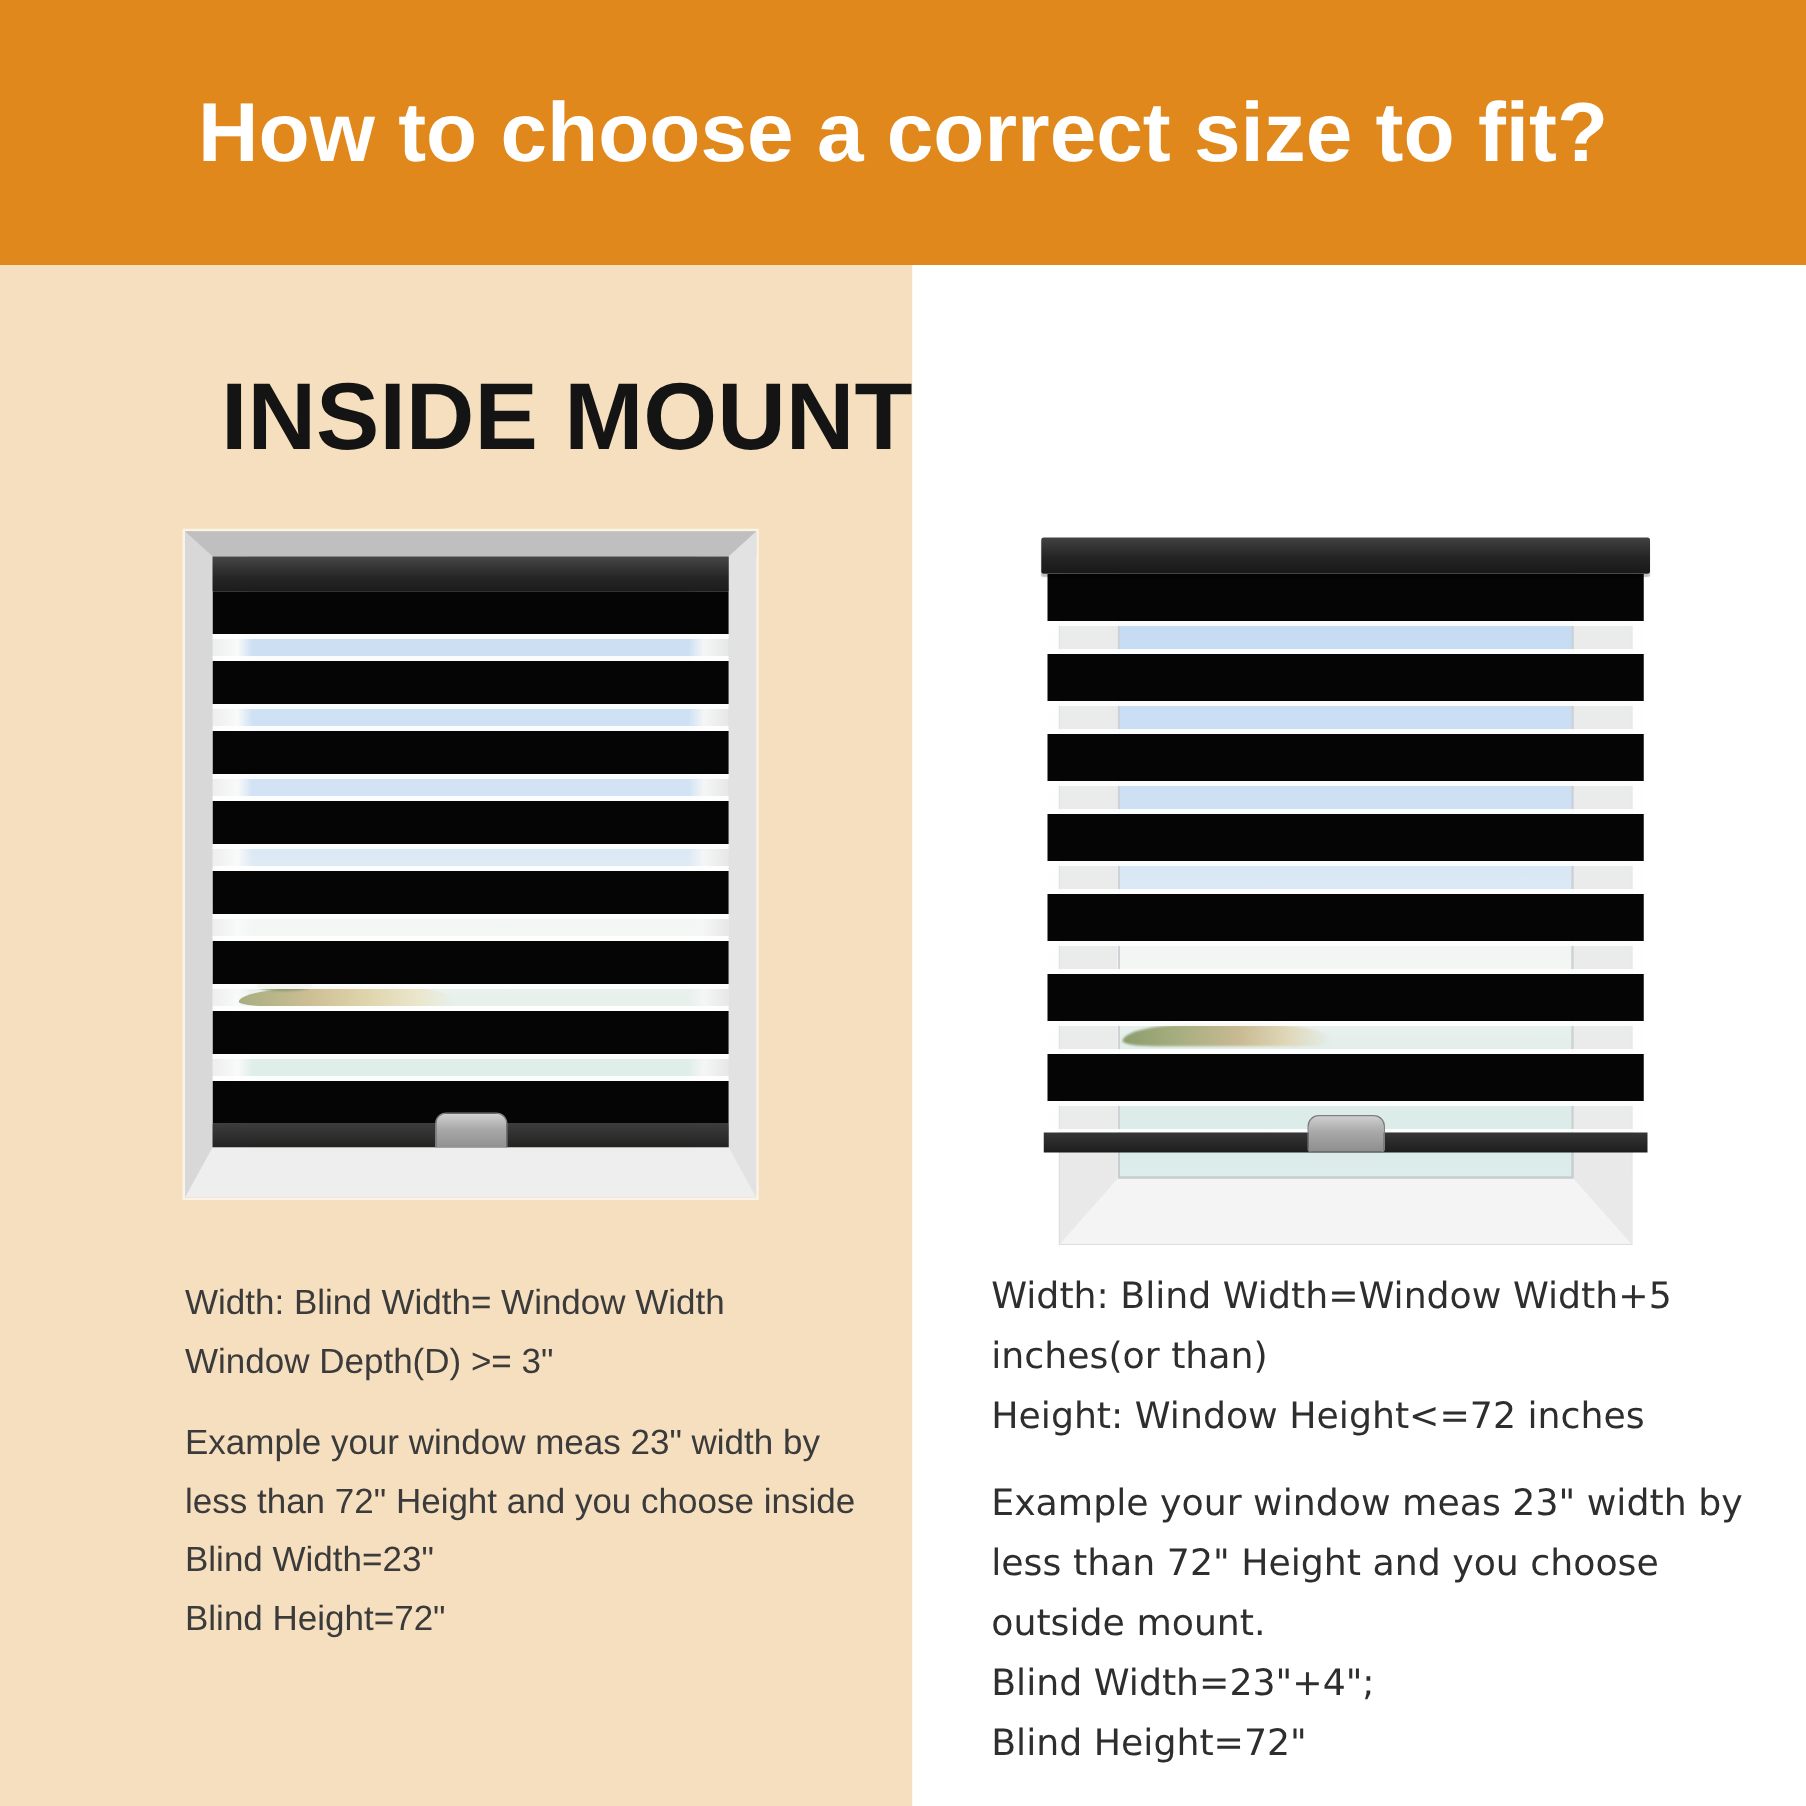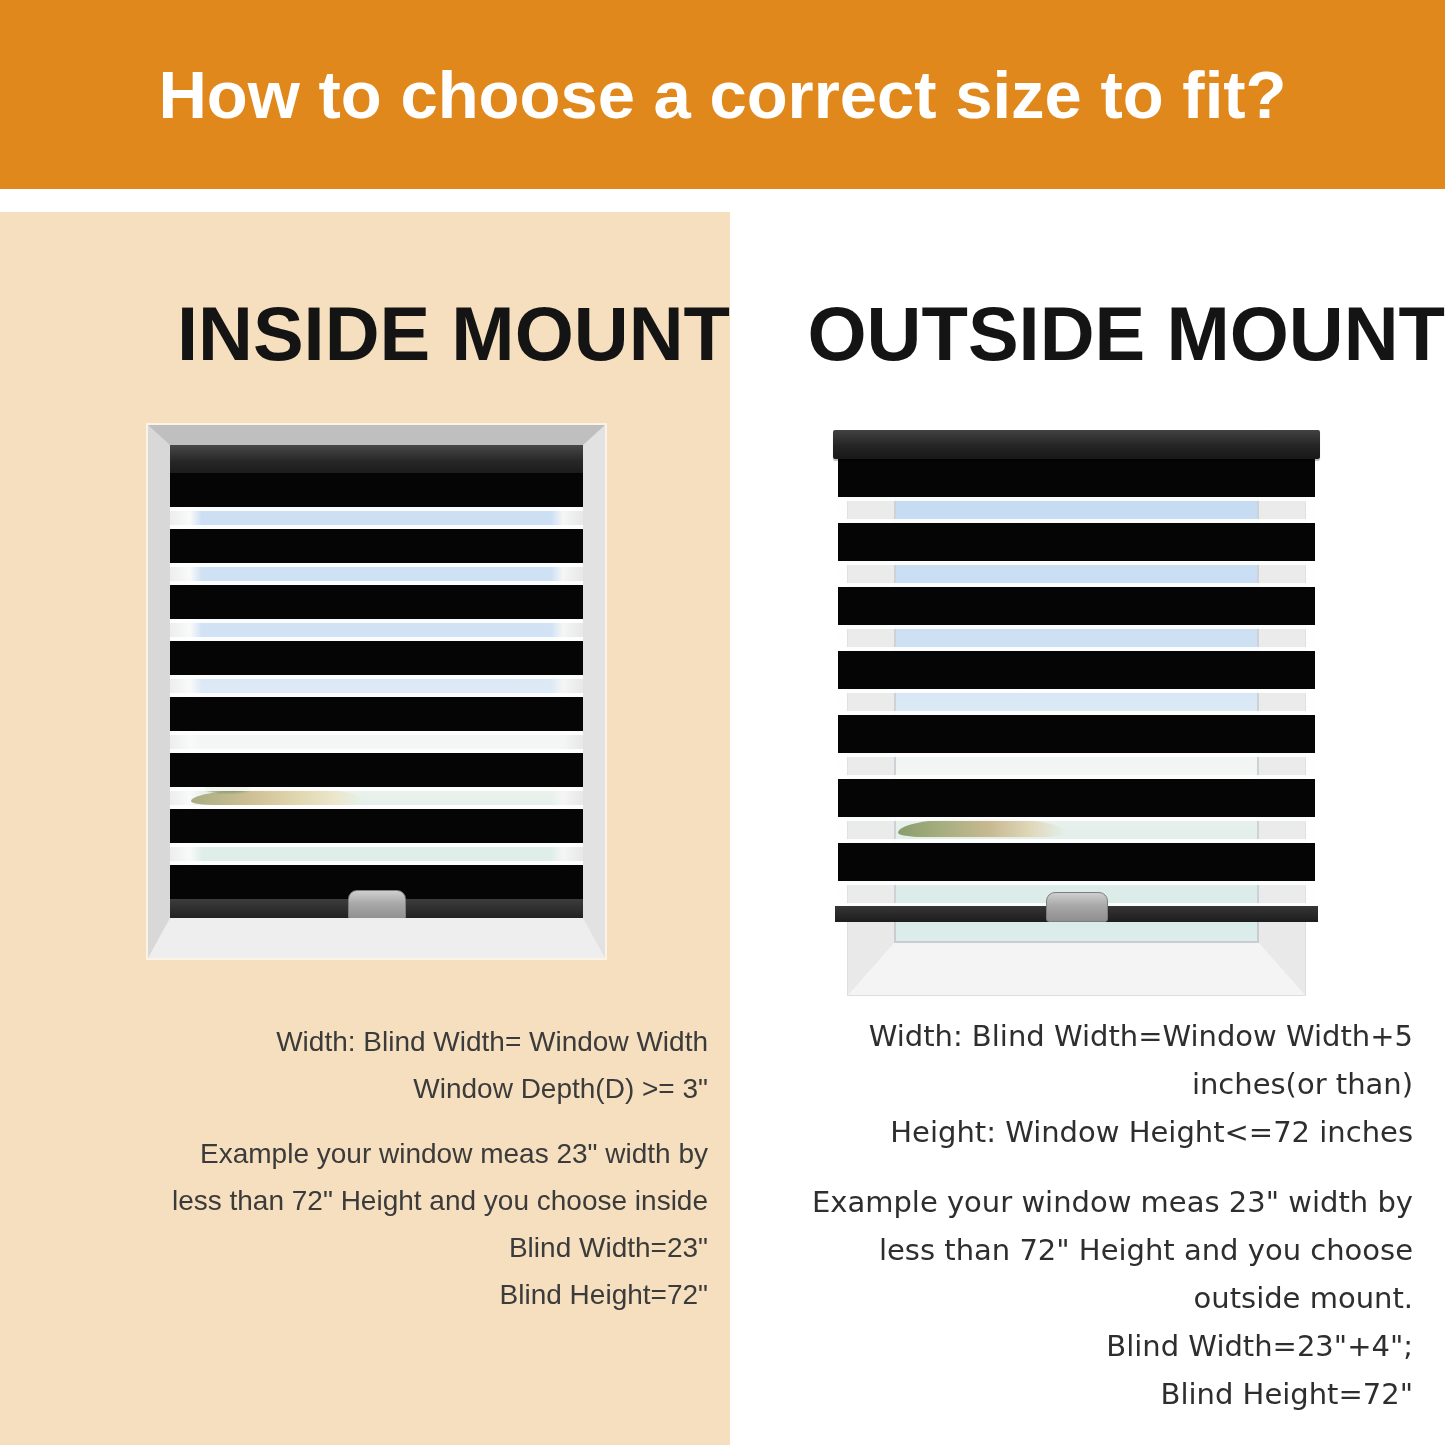--- a/index.html
+++ b/index.html
@@ -1,20 +1,20 @@
 <!DOCTYPE html>
 <html><head>
 <meta charset="utf-8">
 <style>
   html,body{margin:0;padding:0;background:#fff;}
   .page{position:relative;width:1445px;height:1445px;overflow:hidden;
         font-family:"Liberation Sans",sans-serif;background:#fff;}
 
   
-  .banner{position:absolute;left:0;top:0;width:1445px;height:189px;
+  .banner{position:absolute;left:0;top:0;width:1445px;height:212px;
           background:#E0881C;display:flex;align-items:center;justify-content:center;}
   .banner-title{color:#fff;font-size:67px;font-weight:bold;letter-spacing:0;}
 
   
   .col-left{position:absolute;left:0;top:212px;width:730px;height:1233px;background:#F5DFBE;}
   .col-right{position:absolute;left:730px;top:212px;width:715px;height:1233px;background:#FFFFFF;}
   .col-heading{position:absolute;top:290px;font-size:76px;font-weight:bold;color:#141414;
                text-align:right;white-space:nowrap;}
   .heading-left{left:0;width:730px;}
   .heading-right{left:728px;width:717px;}
@@ -81,42 +81,41 @@
          rgba(255,255,255,.92) 60px,rgba(255,255,255,.92) 64px);}
   .rail2{position:absolute;left:2px;right:2px;top:476px;height:16px;
          background:linear-gradient(180deg,#363636,#1d1d1d);}
   .tab2{position:absolute;left:50%;transform:translateX(-50%);top:462px;
         width:62px;height:30px;border:1px solid #7e7e7e;box-sizing:border-box;
         border-radius:9px 9px 3px 3px;
         background:linear-gradient(180deg,#cfcfcf,#a8a8a8 45%,#8f8f8f);}
 
   
   .textblock{position:absolute;}
-  .textblock p{margin:0;white-space:nowrap;text-align:right;}
+  .textblock p{margin:0;white-space:nowrap;}
   .tb-left{left:148px;top:1018px;width:560px;font-size:28px;line-height:47px;color:#3b3b3b;
            font-family:"Liberation Sans",sans-serif;}
   .tb-right{left:793px;top:1012px;width:620px;font-size:29px;line-height:48px;color:#2e2e2e;
            font-family:"DejaVu Sans",sans-serif;}
   .tb-left .example-start{margin-top:18px;}
   .tb-right .example-start{margin-top:22px;}
 </style>
 </head>
 <body>
 
 <div class="page">
 
   <div class="banner">
     <div class="banner-title">How to choose a correct size to fit?</div>
   </div>
 
   <div class="col-left"></div>
   <div class="col-right"></div>
 
   <div class="col-heading heading-left">INSIDE MOUNT</div>
-  <div class="col-heading heading-right">OUTSIDE MOUNT</div>
 
   <div class="iw">
     <div class="iw-frame"></div>
     <div class="iw-inner">
       <div class="sky">
         <div class="island"></div>
       </div>
       <div class="stripes-in"></div>
       <div class="cassette"></div>
       <div class="rail"></div>

